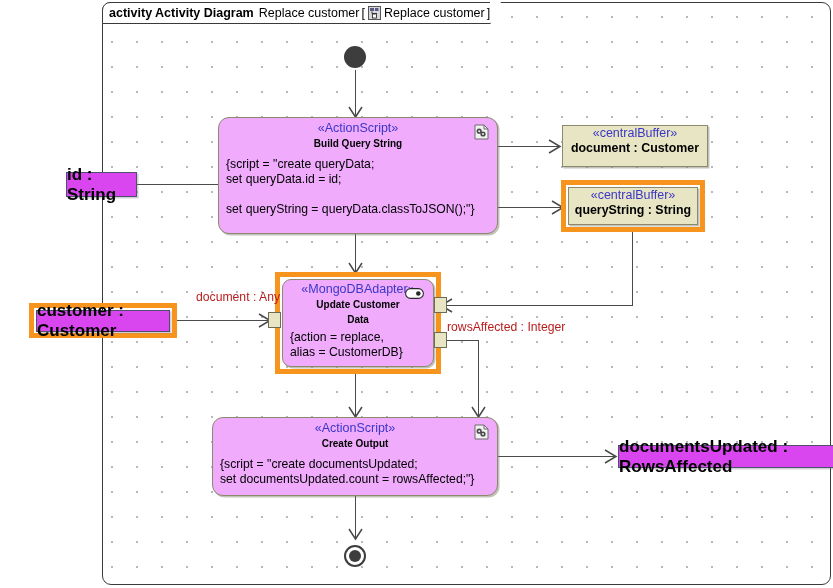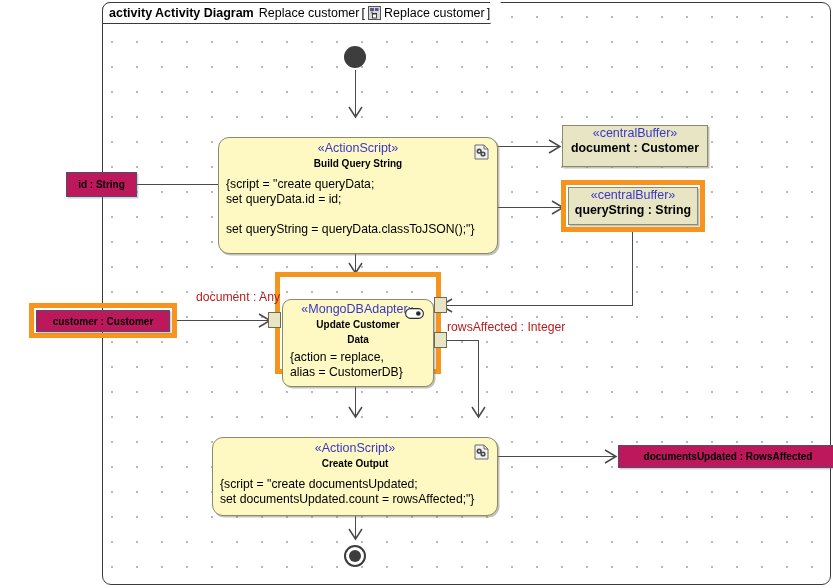--- a/index.html
+++ b/index.html
@@ -48,26 +48,25 @@
   .tab-icon{
     display:inline-block;width:13px;height:14px;margin:0 3px 0 3px;
     position:relative;vertical-align:middle;flex:0 0 auto;
   }
 
   
   .node{position:absolute;box-sizing:border-box;z-index:3;}
 
   
   .action{
-    background:#fef9c3;
+    background:#f0abfc;
     border:1.1px solid #8c8a6e;
     border-radius:11px;
     box-shadow:1.5px 1.5px 0px rgba(120,120,100,.45);
     color:#000;
-    margin-top:20px;
   }
   .stereo{
     color:#3a36c8;font-size:12.5px;text-align:center;line-height:15px;
     padding-top:3px;
   }
   .nodename{
     font-weight:bold;font-size:10px;text-align:center;line-height:15px;
     color:#000;
   }
   .body-txt{
@@ -81,24 +80,24 @@
     border:1.1px solid #8c8a6e;
     box-shadow:1.5px 1.5px 0px rgba(120,120,100,.45);
     display:flex;flex-direction:column;
     align-items:center;
   }
   .buffer .stereo{padding-top:0;}
   .buffer .nodename{font-size:12.4px;}
 
   
   .param{
-    background:#be185d;
+    background:#d946ef;
     border:1.1px solid #4f4f6e;
     display:flex;align-items:center;justify-content:center;
-    font-weight:bold;font-size:10px;color:#000;
+    font-weight:bold;font-size:17px;color:#000;
     box-shadow:1.5px 1.5px 0px rgba(120,120,140,.35);
   }
 
   
   .sel{
     position:absolute;border:5px solid #f7941e;box-sizing:border-box;
     z-index:2;background:transparent;
   }
 
   

